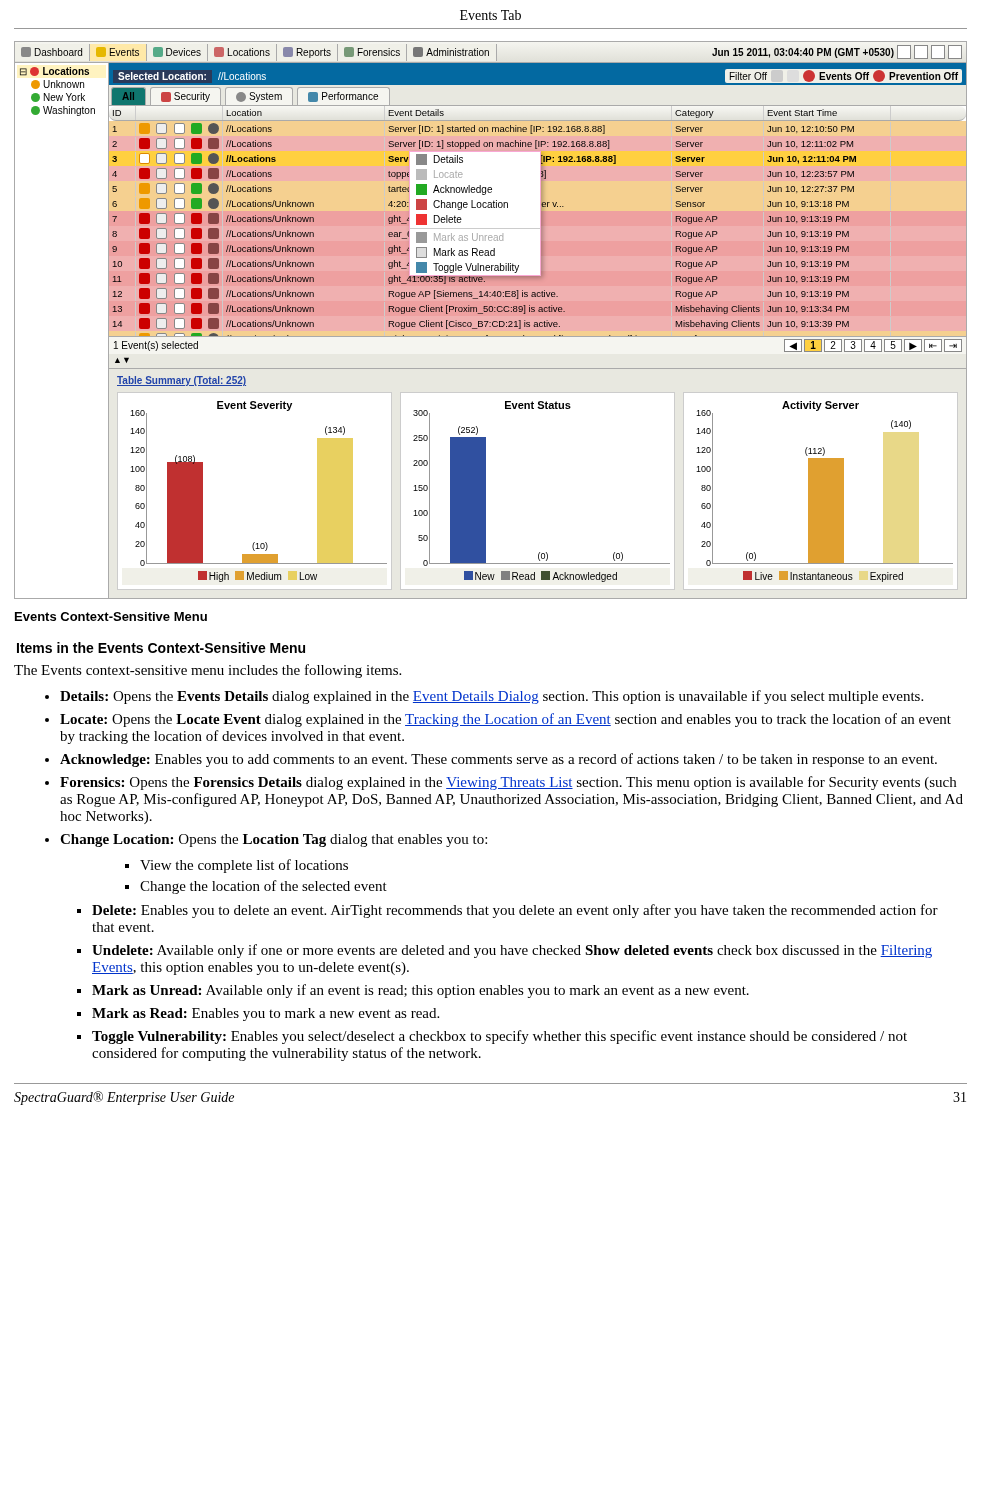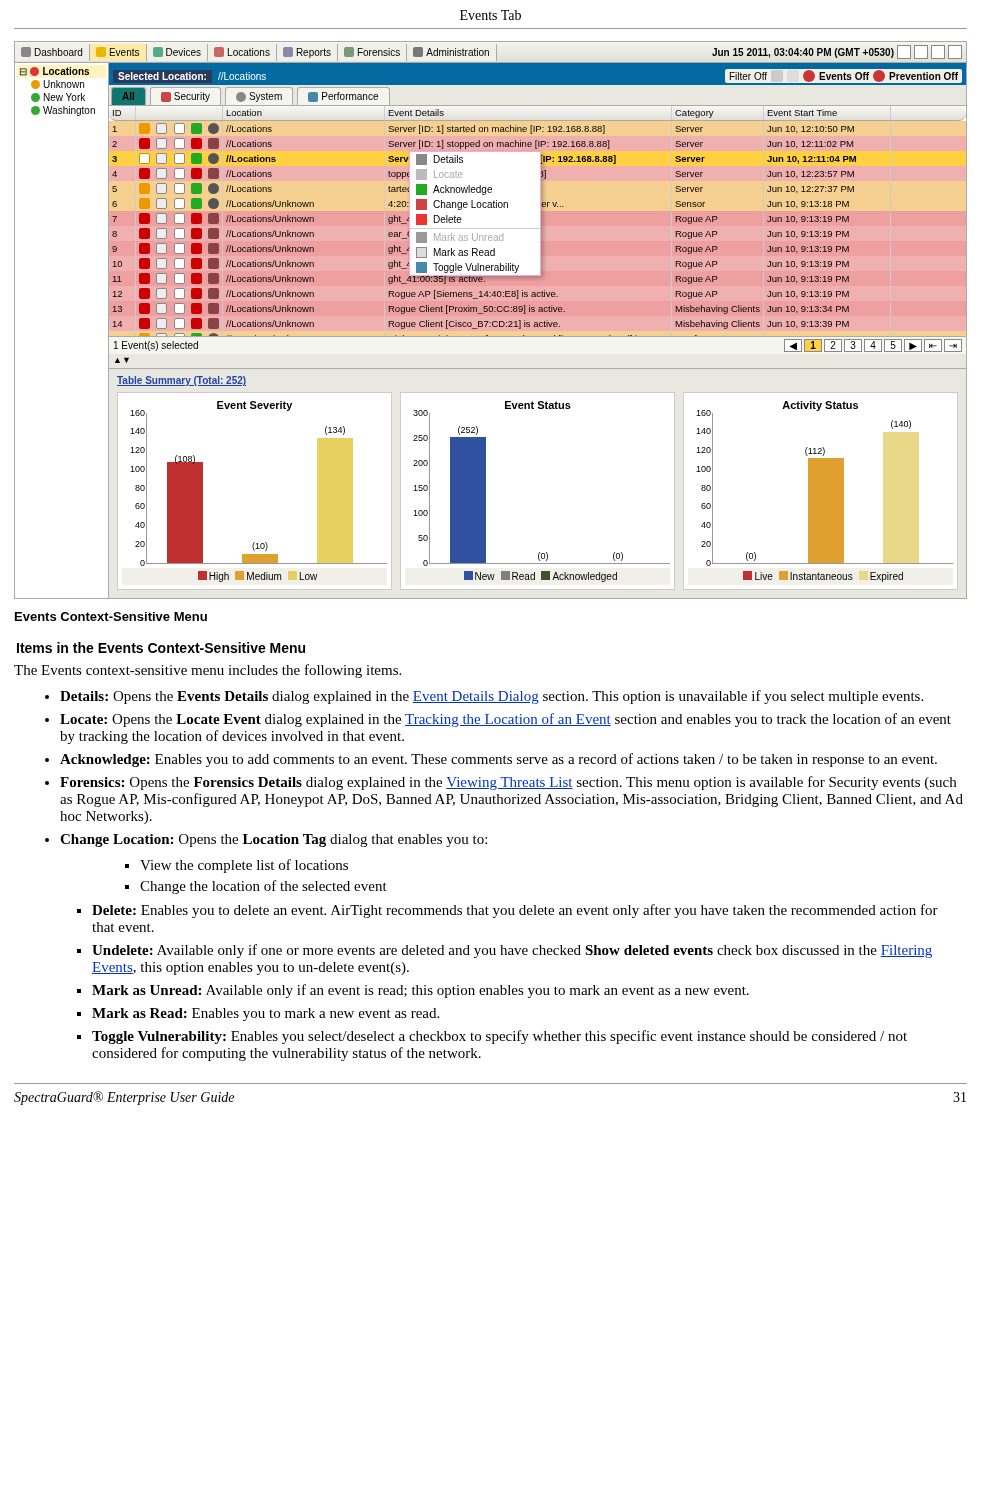--- a/index.html
+++ b/index.html
@@ -573,21 +573,21 @@
                   <div class="chart-bar" style="left: 20px; height: 126px; background: rgb(48, 80, 160);"></div>
                   <div class="chart-lbl" style="left: 18px; bottom: 128px;">(252)</div>
                   <div class="chart-bar" style="left: 95px; height: 0px; background: rgb(128, 128, 128);"></div>
                   <div class="chart-lbl" style="left: 93px; bottom: 2px;">(0)</div>
                   <div class="chart-bar" style="left: 170px; height: 0px; background: rgb(64, 80, 48);"></div>
                   <div class="chart-lbl" style="left: 168px; bottom: 2px;">(0)</div>
                 </div>
                 <div class="legend"><span class="sw" style="background:#3050a0"></span>New<span class="sw" style="background:#808080"></span>Read<span class="sw" style="background:#405030"></span>Acknowledged</div>
               </div>
               <div class="chart-box">
-                <div class="chart-title">Activity Status</div>
+                <div class="chart-title">Activity Server</div>
                 <div class="chart-area">
                   <div class="yaxis" style="bottom: -5px;">0</div>
                   <div class="yaxis" style="bottom: 13.75px;">20</div>
                   <div class="yaxis" style="bottom: 32.5px;">40</div>
                   <div class="yaxis" style="bottom: 51.25px;">60</div>
                   <div class="yaxis" style="bottom: 70px;">80</div>
                   <div class="yaxis" style="bottom: 88.75px;">100</div>
                   <div class="yaxis" style="bottom: 107.5px;">120</div>
                   <div class="yaxis" style="bottom: 126.25px;">140</div>
                   <div class="yaxis" style="bottom: 145px;">160</div>

